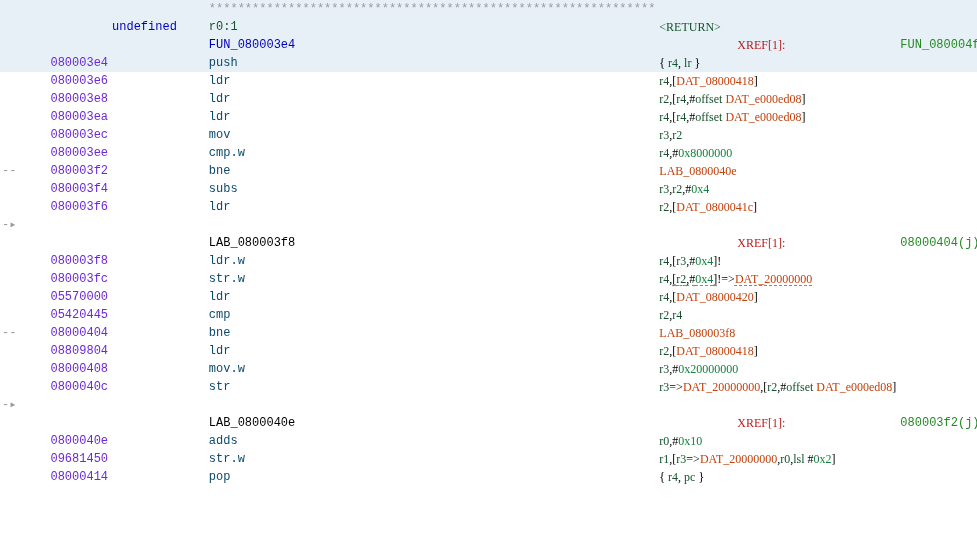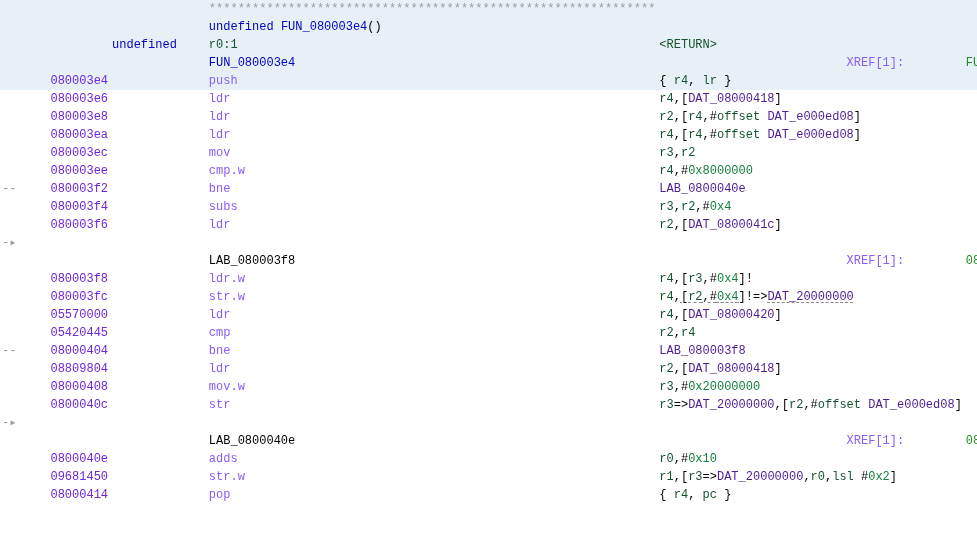--- a/index.html
+++ b/index.html
@@ -25,30 +25,30 @@
   .cell {
     display: table-cell;
     padding: 0 2px;
     white-space: pre;
     vertical-align: top;
   }
   .gutter { width: 18px; color: #9a9a9a; text-align: left; padding-left:2px;}
   .addr-col { width: 70px; color: #6d28d9; padding-left: 32px; }
   .keyword-col { width: 100px; text-align: right; color: #000; }
   .mnemonic-col { width: 86px; color: #0000c0; padding-left: 30px; }
-  .operand-col { width: 340px; }
+  .operand-col { width: 340px; font-family: Liberation Serif, serif; }
   .xref-col { width: 200px; text-align: left; }
   .kw { color: #0000c0; }
-  .mnem { color: #8b5cf6; }
+  .mnem { color: #0c4a6e; }
   .reg { color: #14532d; }
   .punct { color: #000; }
   .const { color: #15803d; }
-  .addrlit { color: #4c1d95; }
+  .addrlit { color: #c2410c; }
   .label { color: #000; }
-  .xreflab { color: #8b5cf6; }
+  .xreflab { color: #b91c1c; }
   .xrefval { color: #228b22; }
   .funcname { color: #0000c0; }
   .dashed { text-decoration: underline dashed #888; text-underline-offset: 2px; }
   .sep { color: #9a9a9a; letter-spacing: 0; }
 </style>
 </head>
 <body>
 
 <div class="listing">
 
@@ -59,21 +59,20 @@
     <span class="cell mnemonic-col"><span class="sep">**************************************************************</span></span>
     <span class="cell operand-col"></span>
     <span class="cell xref-col"></span>
 
   </div>
 
   <div class="row hl">
     <span class="cell gutter"></span>
     <span class="cell addr-col"></span>
     <span class="cell keyword-col"></span>
-    <span class="cell mnemonic-col"><span class="kw">undefined</span> <span class="funcname">FUN_080003e4</span><span class="punct">()</span></span>
     <span class="cell operand-col"></span>
     <span class="cell xref-col"></span>
 
   </div>
 
   <div class="row hl">
     <span class="cell gutter"></span>
     <span class="cell addr-col"></span>
     <span class="cell keyword-col"><span class="kw">undefined</span></span>
     <span class="cell mnemonic-col"><span class="reg">r0:1</span></span>

